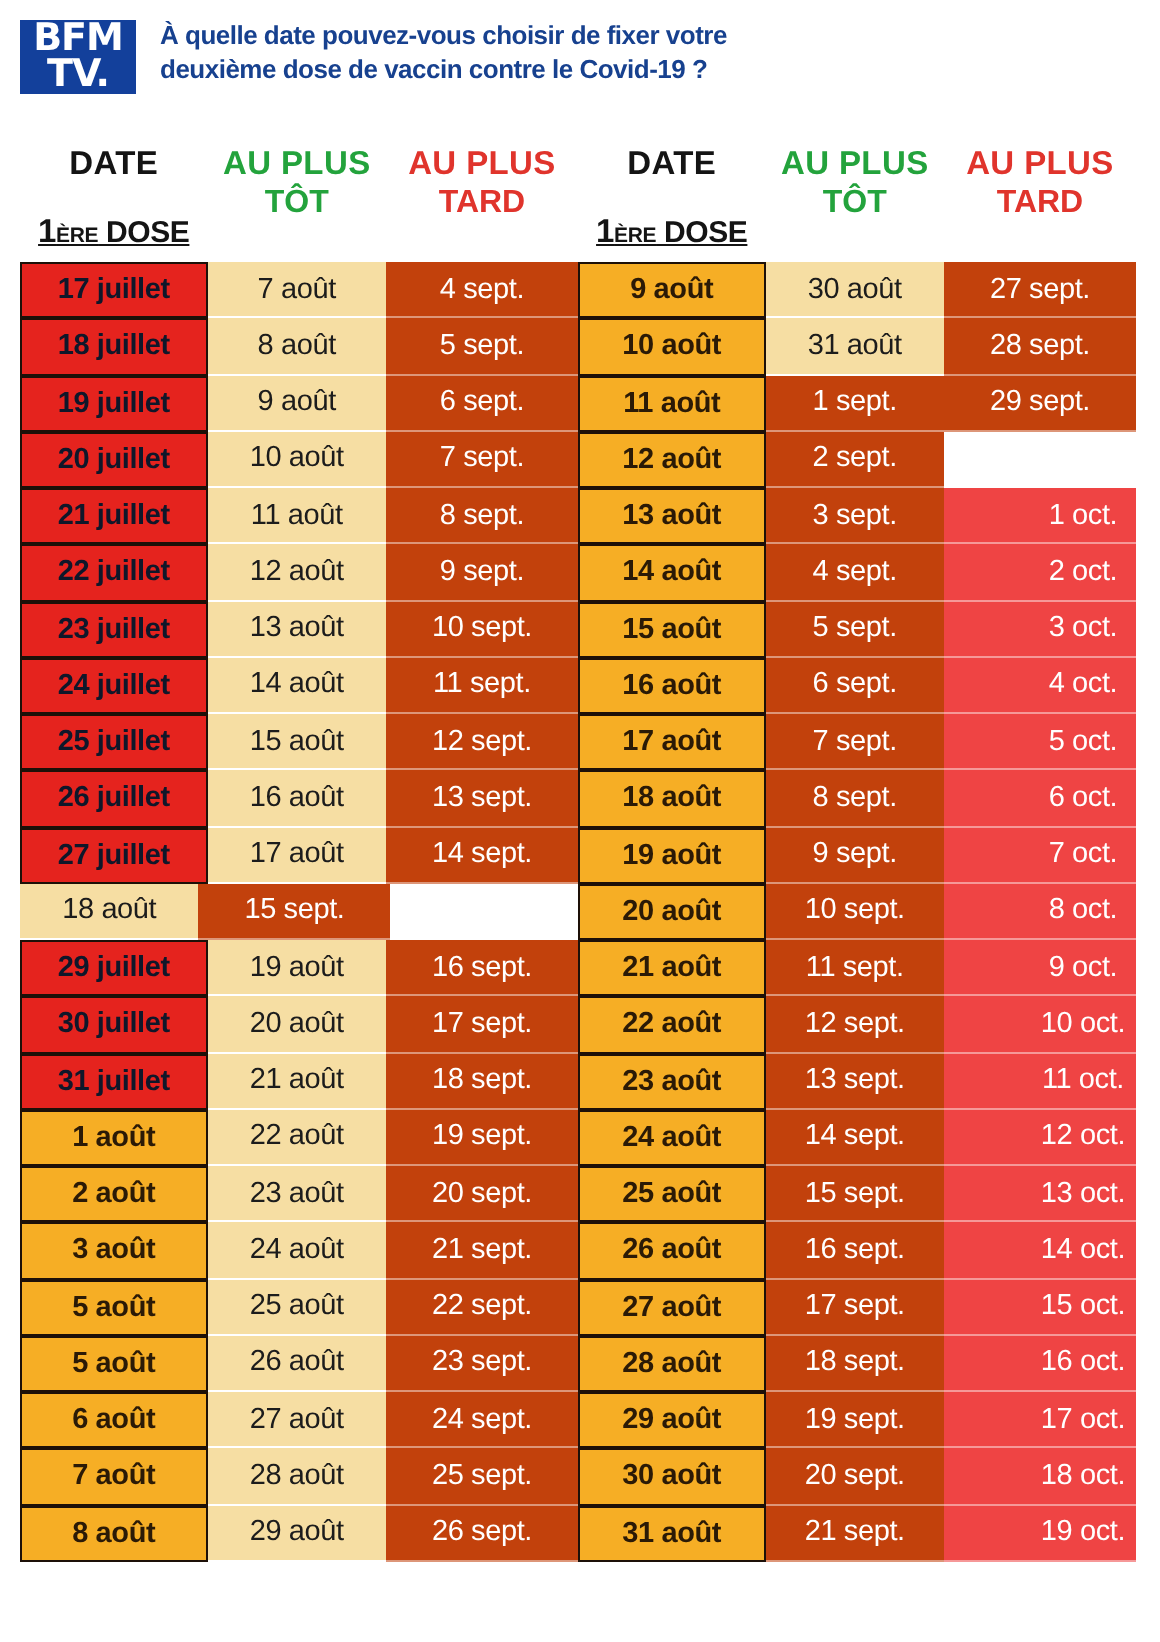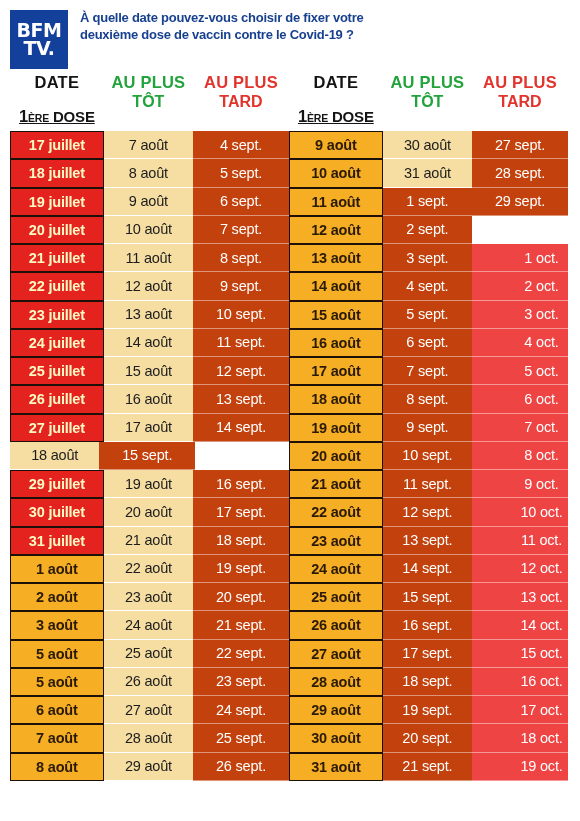--- a/index.html
+++ b/index.html
@@ -18,21 +18,21 @@
   
   .header {
     display: flex;
     align-items: flex-start;
     padding: 9px 8px 0 10px;
     height: 70px;
     box-sizing: border-box;
   }
   .bfm-logo {
     width: 58px;
-    height: 59px;
+    height: 37px;
     background: #13409b;
     flex: 0 0 58px;
     display: flex;
     flex-direction: column;
     align-items: center;
     justify-content: center;
     line-height: 0.92;
     margin-top: 1px;
   }
   .bfm-logo .l1 {
@@ -112,21 +112,21 @@
     flex: 0 0 33.6%;
     font-weight: bold;
     border: 1.5px solid #1d1008;
     border-bottom-width: 1.5px;
     font-size: 14.5px;
   }
   .c-tot  { flex: 0 0 32.0%; border-bottom: 1px solid rgba(255,255,255,0.45); }
   .c-tard { flex: 0 0 34.4%; border-bottom: 1px solid rgba(255,255,255,0.45); }
 
   
-  .v-red    { background: #e5231e; color: #fef9c3; }
+  .v-red    { background: #e5231e; color: #0f172a; }
   .v-orange { background: #f6ae25; color: #2b1a06; }
   .v-cream  { background: #f6dea3; color: #1c1c1c; border-bottom-color: #ffffff; }
   .v-teal   { background: #c2410c; color: #ffffff; }
   .v-purple { background: #ef4444; color: #ffffff; padding-left: 43px; }
 </style>
 </head>
 <body>
 
 <div class="header">
   <div class="bfm-logo">

